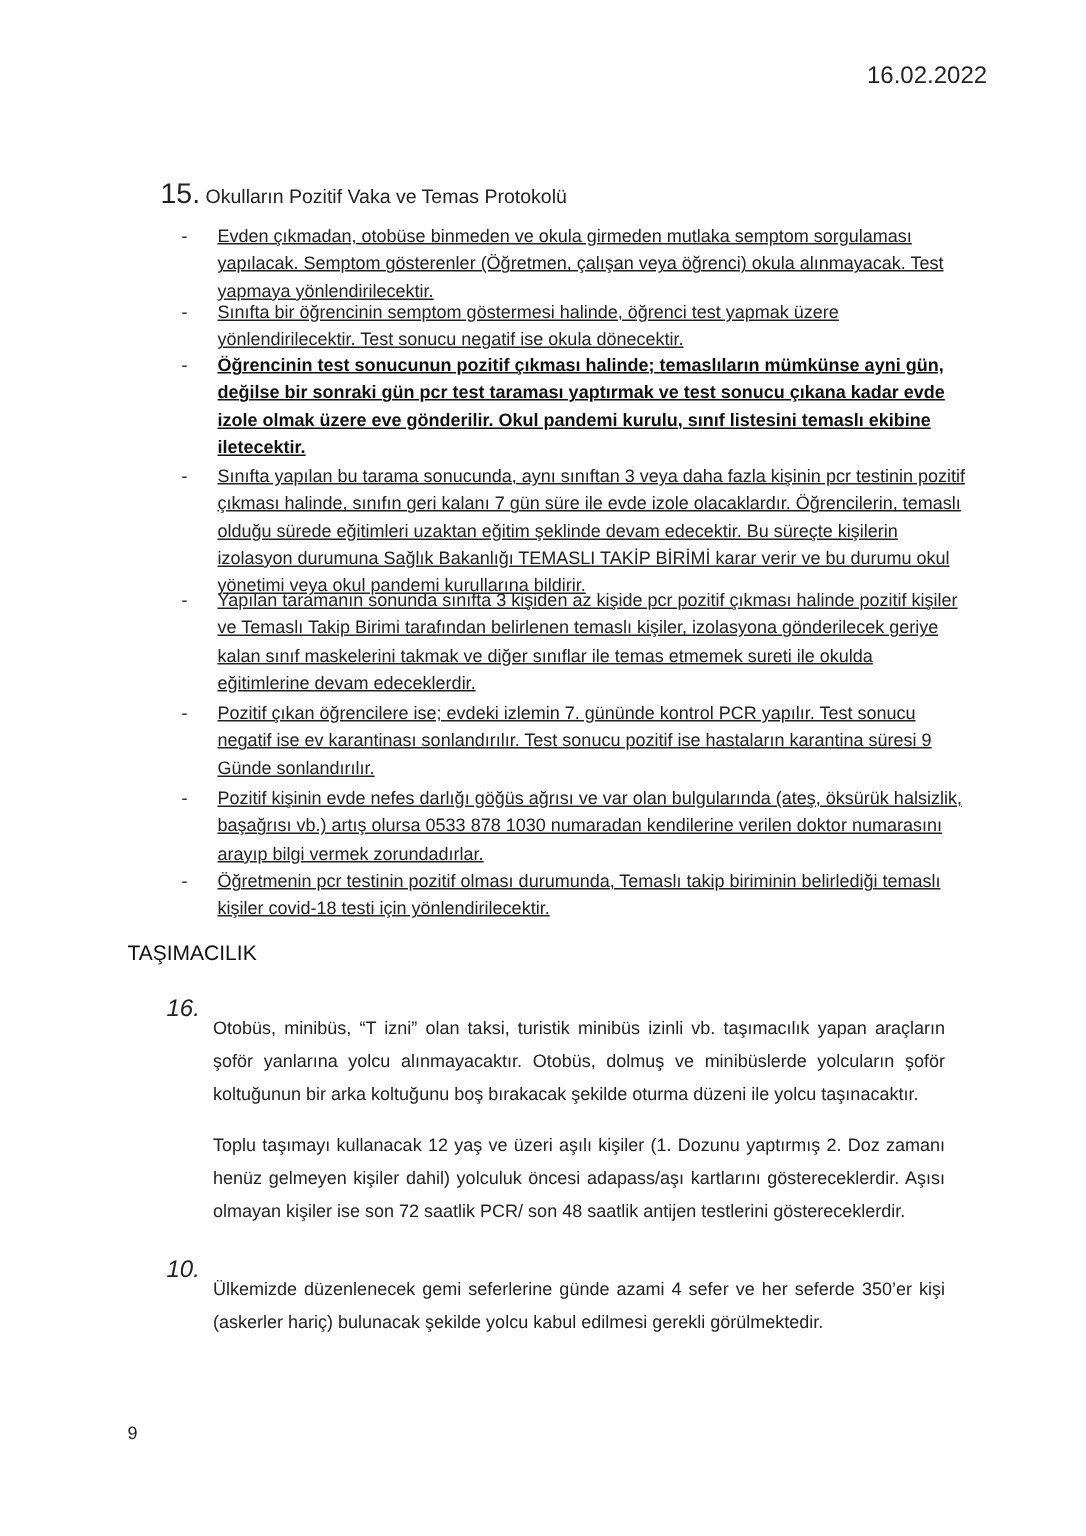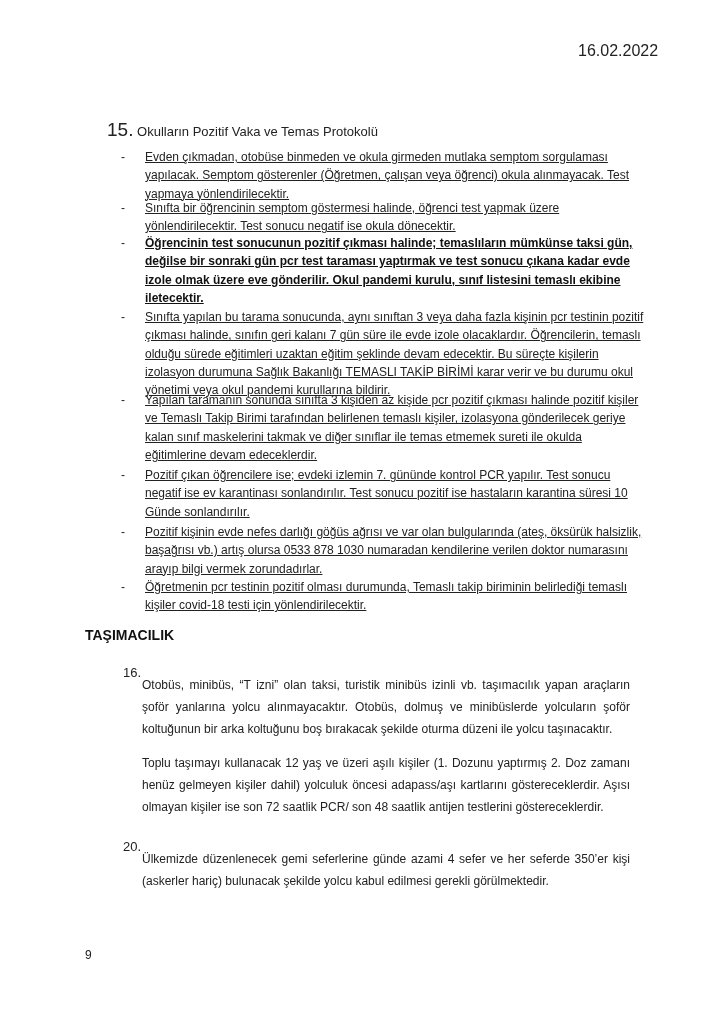--- a/index.html
+++ b/index.html
@@ -12,26 +12,26 @@
   .date { top: 42px; left: 578px; font-size: 16px; color: #222; }
   .sec15 { top: 119px; left: 107px; font-size: 13px; color: #222; }
   .sec15 .num { font-size: 19px; }
   .bullet {
     position: absolute; left: 121px; width: 520px;
     font-size: 12px; line-height: 18.3px; color: #222;
   }
   .bullet .dash { position: absolute; left: 0; top: 0; width: 10px; }
   .bullet .txt { position: absolute; left: 24px; width: 500px; text-decoration: underline; }
   .bullet.bold .txt { font-weight: bold; color: #111; }
-  .heading { top: 627px; left: 85px; font-size: 14px; font-weight: bold; color: #111; }
+  .heading { top: 627px; left: 85px; font-size: 14px; font-weight: normal; color: #111; }
   .item {
     position: absolute; left: 107px; width: 535px;
     font-size: 12px; line-height: 22px; color: #222;
   }
-  .item .num { position: absolute; left: 16px; top: 0; font-size: 13px; }
+  .item .num { position: absolute; left: 4px; top: 0; font-size: 16px; font-style: italic; }
   .item .txt { position: absolute; left: 23px; width: 512px; text-align: justify; }
   .item .txt p { margin: 12px; }
   .item .txt p.gap { margin-top: 12px; }
   .pagenum { top: 948px; left: 85px; font-size: 12px; color: #222; }
 </style>
 </head>
 <body>
 
 <div class="abs date">16.02.2022</div>
 
@@ -43,33 +43,33 @@
 <div class="bullet" style="top:148px;">
   <span class="dash">-</span>
   <span class="txt">Evden çıkmadan, otobüse binmeden ve okula girmeden mutlaka semptom sorgulaması yapılacak. Semptom gösterenler (Öğretmen, çalışan veya öğrenci) okula alınmayacak. Test yapmaya yönlendirilecektir.</span>
 </div>
 <div class="bullet" style="top:199px;">
   <span class="dash">-</span>
   <span class="txt">Sınıfta bir öğrencinin semptom göstermesi halinde, öğrenci test yapmak üzere yönlendirilecektir. Test sonucu negatif ise okula dönecektir.</span>
 </div>
 <div class="bullet bold" style="top:234px;">
   <span class="dash">-</span>
-  <span class="txt">Öğrencinin test sonucunun pozitif çıkması halinde; temaslıların mümkünse taksi gün, değilse bir sonraki gün pcr test taraması yaptırmak ve test sonucu çıkana kadar evde izole olmak üzere eve gönderilir. Okul pandemi kurulu, sınıf listesini temaslı ekibine iletecektir.</span>
+  <span class="txt">Öğrencinin test sonucunun pozitif çıkması halinde; temaslıların mümkünse ayni gün, değilse bir sonraki gün pcr test taraması yaptırmak ve test sonucu çıkana kadar evde izole olmak üzere eve gönderilir. Okul pandemi kurulu, sınıf listesini temaslı ekibine iletecektir.</span>
 </div>
 <div class="bullet" style="top:308px;">
   <span class="dash">-</span>
   <span class="txt">Sınıfta yapılan bu tarama sonucunda, aynı sınıftan 3 veya daha fazla kişinin pcr testinin pozitif çıkması halinde, sınıfın geri kalanı 7 gün süre ile evde izole olacaklardır. Öğrencilerin, temaslı olduğu sürede eğitimleri uzaktan eğitim şeklinde devam edecektir. Bu süreçte kişilerin izolasyon durumuna Sağlık Bakanlığı TEMASLI TAKİP BİRİMİ karar verir ve bu durumu okul yönetimi veya okul pandemi kurullarına bildirir.</span>
 </div>
 <div class="bullet" style="top:391px;">
   <span class="dash">-</span>
   <span class="txt">Yapılan taramanın sonunda sınıfta 3 kişiden az kişide pcr pozitif çıkması halinde pozitif kişiler ve Temaslı Takip Birimi tarafından belirlenen temaslı kişiler, izolasyona gönderilecek geriye kalan sınıf maskelerini takmak ve diğer sınıflar ile temas etmemek sureti ile okulda eğitimlerine devam edeceklerdir.</span>
 </div>
 <div class="bullet" style="top:466px;">
   <span class="dash">-</span>
-  <span class="txt">Pozitif çıkan öğrencilere ise; evdeki izlemin 7. gününde kontrol PCR yapılır. Test sonucu negatif ise ev karantinası sonlandırılır. Test sonucu pozitif ise hastaların karantina süresi 10 Günde sonlandırılır.</span>
+  <span class="txt">Pozitif çıkan öğrencilere ise; evdeki izlemin 7. gününde kontrol PCR yapılır. Test sonucu negatif ise ev karantinası sonlandırılır. Test sonucu pozitif ise hastaların karantina süresi 9 Günde sonlandırılır.</span>
 </div>
 <div class="bullet" style="top:523px;">
   <span class="dash">-</span>
   <span class="txt">Pozitif kişinin evde nefes darlığı göğüs ağrısı ve var olan bulgularında (ateş, öksürük halsizlik, başağrısı vb.) artış olursa 0533 878 1030 numaradan kendilerine verilen doktor numarasını arayıp bilgi vermek zorundadırlar.</span>
 </div>
 <div class="bullet" style="top:578px;">
   <span class="dash">-</span>
   <span class="txt">Öğretmenin pcr testinin pozitif olması durumunda, Temaslı takip biriminin belirlediği temaslı kişiler covid-18 testi için yönlendirilecektir.</span>
 </div>
 
@@ -77,19 +77,19 @@
 
 <div class="item" style="top:662px;">
   <span class="num">16.</span>
   <div class="txt">
     <p>Otobüs, minibüs, “T izni” olan taksi, turistik minibüs izinli vb. taşımacılık yapan araçların şoför yanlarına yolcu alınmayacaktır. Otobüs, dolmuş ve minibüslerde yolcuların şoför koltuğunun bir arka koltuğunu boş bırakacak şekilde oturma düzeni ile yolcu taşınacaktır.</p>
     <p>Toplu taşımayı kullanacak 12 yaş ve üzeri aşılı kişiler (1. Dozunu yaptırmış 2. Doz zamanı henüz gelmeyen kişiler dahil) yolculuk öncesi adapass/aşı kartlarını göstereceklerdir. Aşısı olmayan kişiler ise son 72 saatlik PCR/ son 48 saatlik antijen testlerini göstereceklerdir.</p>
   </div>
 </div>
 
 <div class="item" style="top:836px;">
-  <span class="num">20.</span>
+  <span class="num">10.</span>
   <div class="txt">
     <p>Ülkemizde düzenlenecek gemi seferlerine günde azami 4 sefer ve her seferde 350’er kişi (askerler hariç) bulunacak şekilde yolcu kabul edilmesi gerekli görülmektedir.</p>
   </div>
 </div>
 
 <div class="abs pagenum">9</div>
 
 </body></html>

